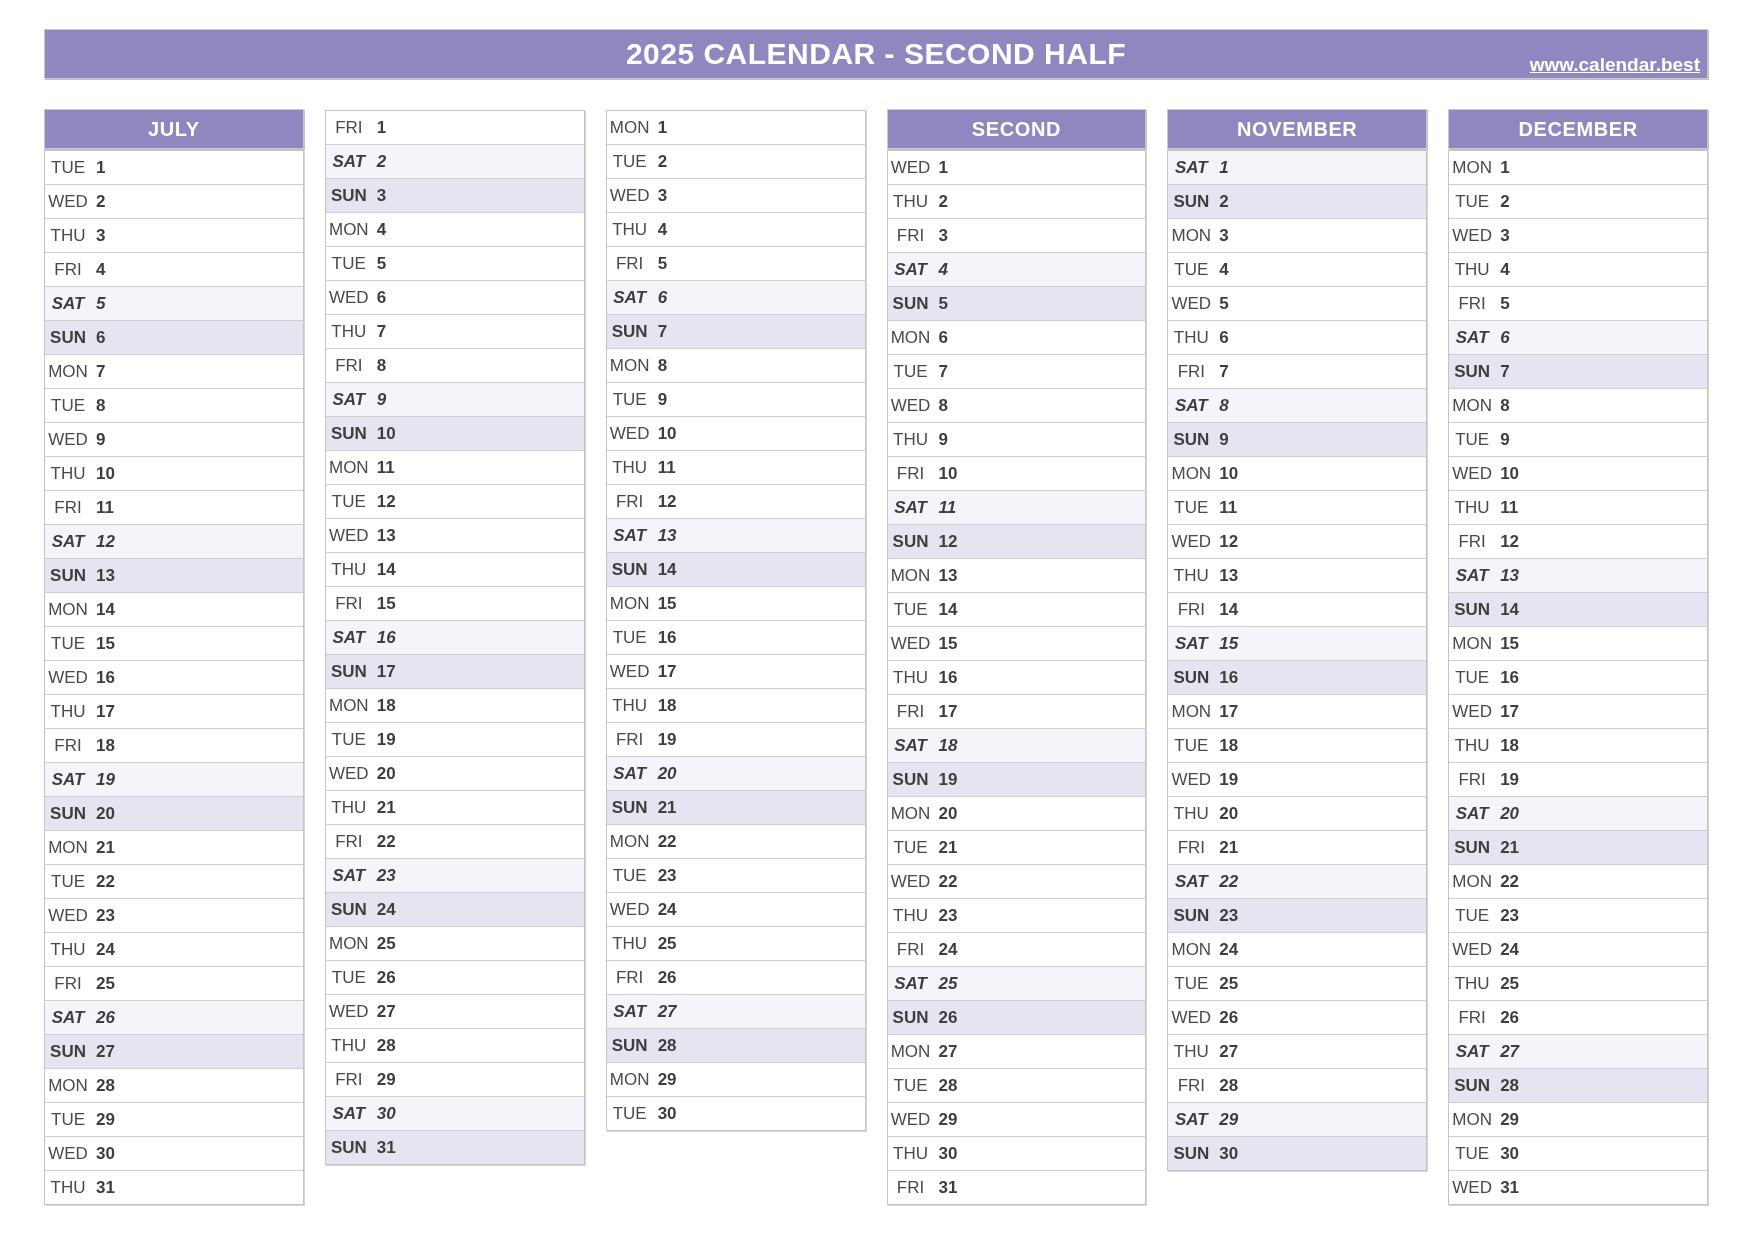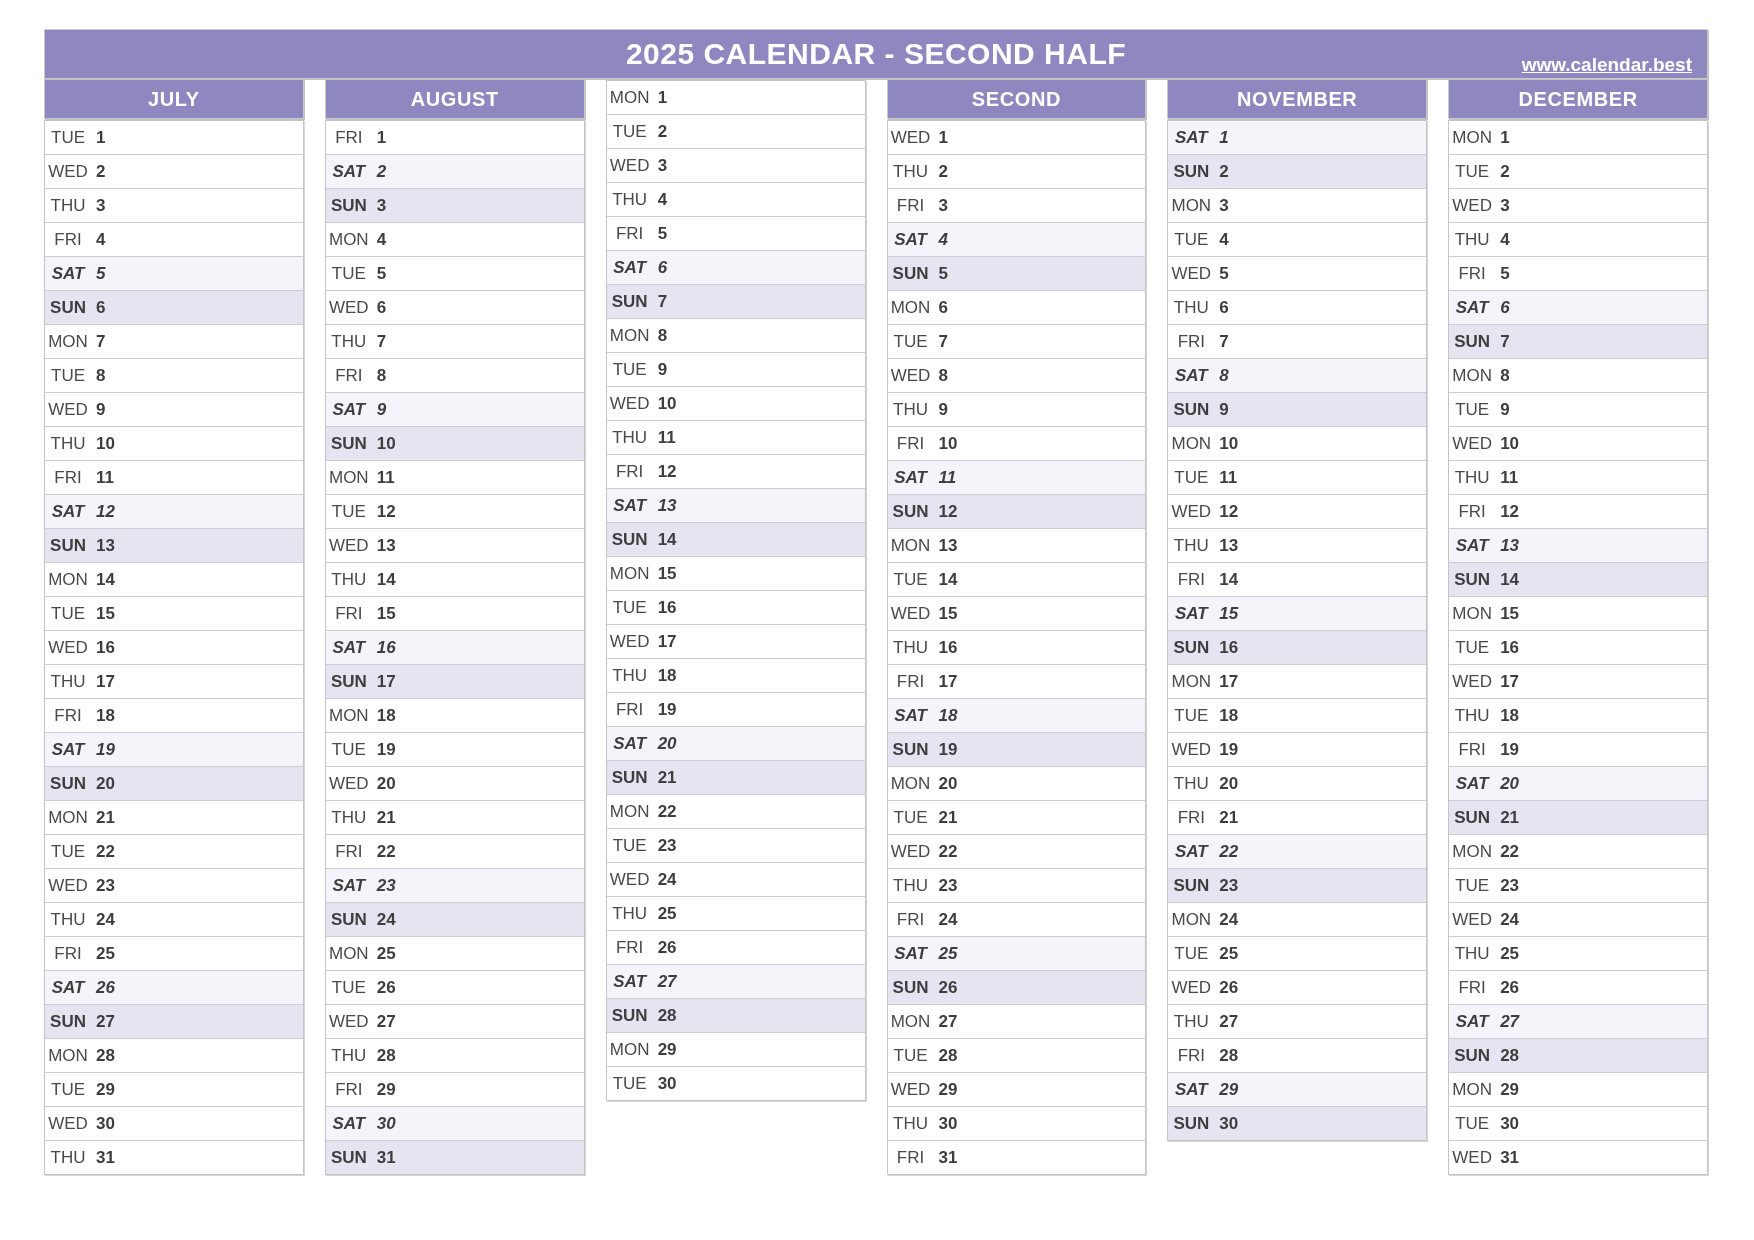--- a/index.html
+++ b/index.html
@@ -28,25 +28,26 @@
     background:var(--accent);
     border:1px solid #c9c9c9;
     box-shadow:1px 1px 0 #c0c0c0;
     display:flex;align-items:center;justify-content:center;
     position:relative;
   }
   .title{
     font-size:30px;font-weight:700;color:#ffffff;letter-spacing:0.5px;
   }
   .site-link{
-    position:absolute;right:15px;bottom:2px;
+    position:absolute;right:7px;bottom:2px;
     font-size:19px;font-weight:700;color:#ffffff;
     text-decoration:underline;cursor:pointer;
   }
   .months{
+    margin-top:30px;
     display:grid;
     grid-template-columns:repeat(6,1fr);
     column-gap:21px;
     align-items:start;
   }
   .month-header{
     height:40px;
     background:var(--accent);
     border:1px solid #c9c9c9;
     box-shadow:1px 1px 0 #c0c0c0;
@@ -243,21 +244,20 @@
   </div>
 
   <div class="day-row">
     <span class="day-abbr">THU</span>
     <span class="day-num">31</span>
   </div>
 </div>
   </section>
 
   <section class="month">
-    <div class="month-header">AUGUST</div>
     <div class="days">
   <div class="day-row">
     <span class="day-abbr">FRI</span>
     <span class="day-num">1</span>
   </div>
 
   <div class="day-row sat">
     <span class="day-abbr">SAT</span>
     <span class="day-num">2</span>
   </div>

